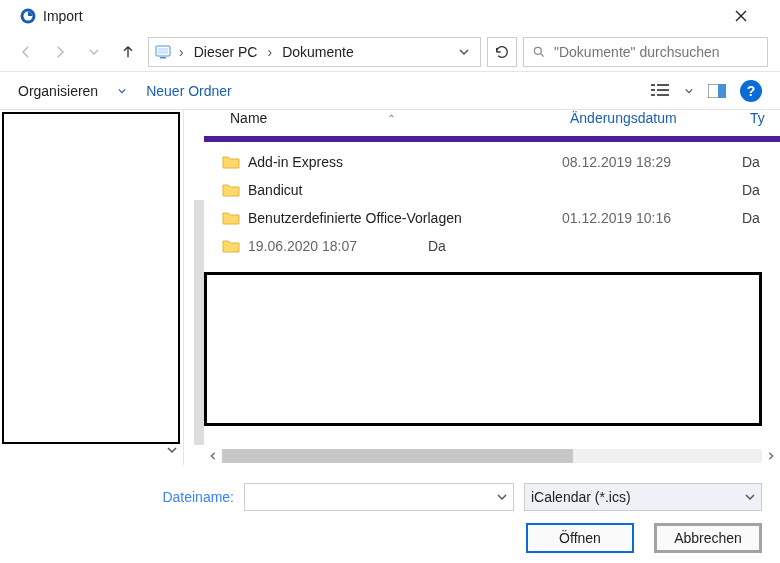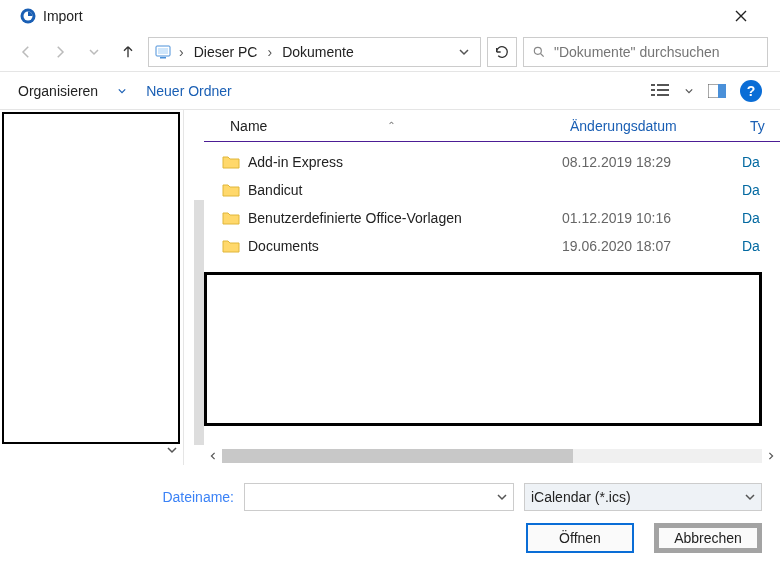--- a/index.html
+++ b/index.html
@@ -25,45 +25,45 @@
 .toolbar .right{margin-left:auto;display:flex;align-items:center;gap:10px}
 .icon-btn{width:26px;height:26px;display:flex;align-items:center;justify-content:center;cursor:pointer}
 .help-circle{width:22px;height:22px;border-radius:50%;background:#0a6dd6;color:#fff;display:flex;align-items:center;justify-content:center;font-weight:bold;font-size:14px}
 .body{display:flex;height:355px}
 .tree{width:184px;position:relative;padding:2px;border-right:1px solid #e5e5e5}
 .tree-inner{width:178px;height:332px;border:2px solid #000}
 .tree-scroll{position:absolute;right:2px;bottom:6px;width:14px;height:14px}
 .gutter{width:20px;background:#fff;position:relative}
 .gutter .stub{position:absolute;right:0;top:90px;width:10px;height:245px;background:#ddd}
 .list{flex:1;position:relative}
-.cols{height:32px;display:flex;align-items:center;border-bottom:1px solid #4c1d95}
+.cols{height:32px;display:flex;align-items:flex-start;border-bottom:6px solid #4c1d95}
 .cols .col{color:#1a5fb4;font-size:14px;padding:0 8px;cursor:pointer}
 .cols .name{flex:1;margin-left:18px;display:flex;align-items:center;gap:120px}
 .cols .sort{color:#777;font-size:10px}
 .cols .date{width:180px}
 .cols .type{width:38px;text-align:left}
 .rows{padding:6px 0}
 .row{height:28px;display:flex;align-items:center;padding-left:18px;cursor:pointer}
 .row .folder{width:18px;height:16px;margin-right:8px}
 .row .fname{flex:1;color:#222}
 .row .fdate{width:180px;color:#666}
-.row .ftype{width:38px;color:#0369a1}
+.row .ftype{width:38px;color:#404040}
 .blackbox{position:absolute;left:0;right:18px;top:162px;height:154px;border:3px solid #000;background:#fff}
 .hscroll{position:absolute;left:0;right:0;bottom:0;height:18px;display:flex;align-items:center}
 .hscroll .arr{width:18px;height:18px;display:flex;align-items:center;justify-content:center;color:#555}
 .hscroll .track{flex:1;height:14px;background:#f0f0f0;position:relative}
 .hscroll .thumb{position:absolute;left:0;top:0;height:14px;width:65%;background:#c8c8c8}
 .footer{height:100px;padding:18px 18px 12px;display:flex;flex-direction:column;gap:12px}
 .frow{display:flex;align-items:center;gap:10px;justify-content:flex-end}
 .frow .lbl{color:#3b82f6}
 .combo{height:28px;border:1px solid #ccc;background:#fff;display:flex;align-items:center;padding:0 6px;justify-content:space-between}
 .combo.file{width:270px}
 .combo.type{width:238px;background:#eef2f6}
 .btns{display:flex;gap:20px;justify-content:flex-end}
-.btn{width:108px;height:30px;border:5px solid #a3a3a3;display:flex;align-items:center;justify-content:center;cursor:pointer;background:#fafafa}
+.btn{width:108px;height:30px;border:3px solid #a3a3a3;display:flex;align-items:center;justify-content:center;cursor:pointer;background:#fafafa}
 .btn.primary{border:2px solid #0a6dd6}
 svg{display:block}
 </style>
 </head>
 <body>
 
 <div class="titlebar">
   <span class="app-icon">
     <svg viewBox="0 0 24 24" width="18" height="18">
         <circle cx="12" cy="12" r="10" fill="#1a5fb4"></circle>
@@ -222,21 +222,20 @@
           <span class="fname">Benutzerdefinierte Office-Vorlagen</span>
           <span class="fdate">01.12.2019 10:16</span>
           <span class="ftype">Da</span>
         </div>
         <div class="row">
           <span class="folder">
             <svg width="18" height="16" viewBox="0 0 18 16">
               <path d="M1 3 L6 3 L8 5 L17 5 L17 14 L1 14 Z" fill="#ffd86b" stroke="#e0b63a"></path>
             </svg>
           </span>
-          <span class="fname">Documents</span>
           <span class="fdate">19.06.2020 18:07</span>
           <span class="ftype">Da</span>
         </div>
       </div>
     <div class="blackbox"></div>
     <div class="hscroll">
       <div class="arr">
           <svg width="8" height="8" viewBox="0 0 10 10">
             <path d="M7 1 L3 5 L7 9" fill="none" stroke="#555" stroke-width="1.5"></path>
           </svg>

